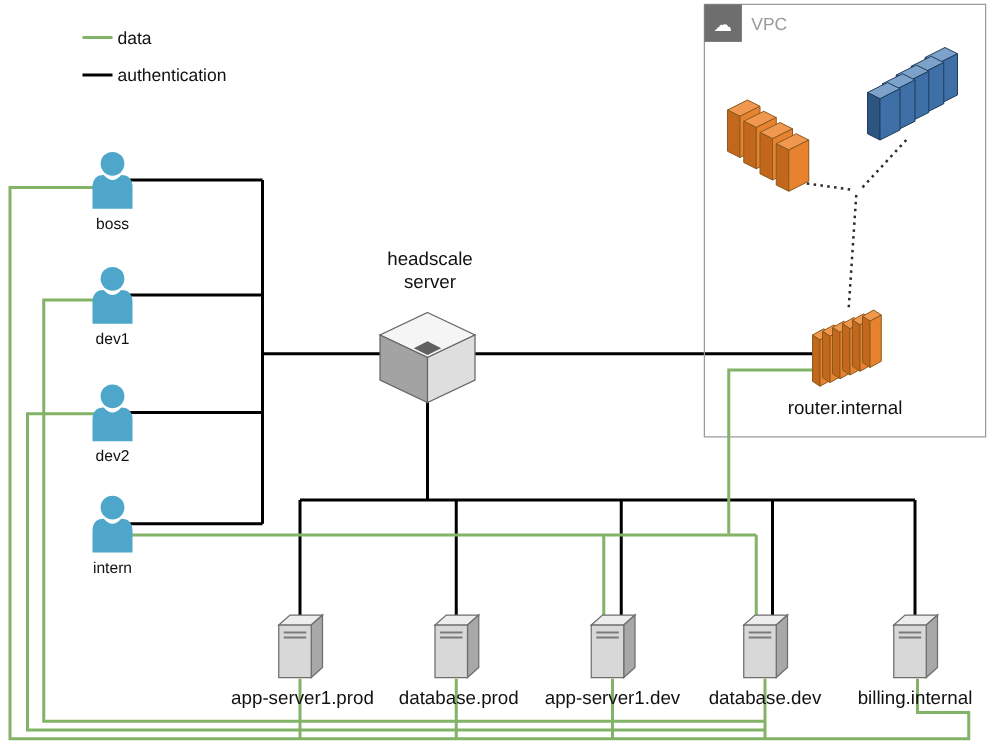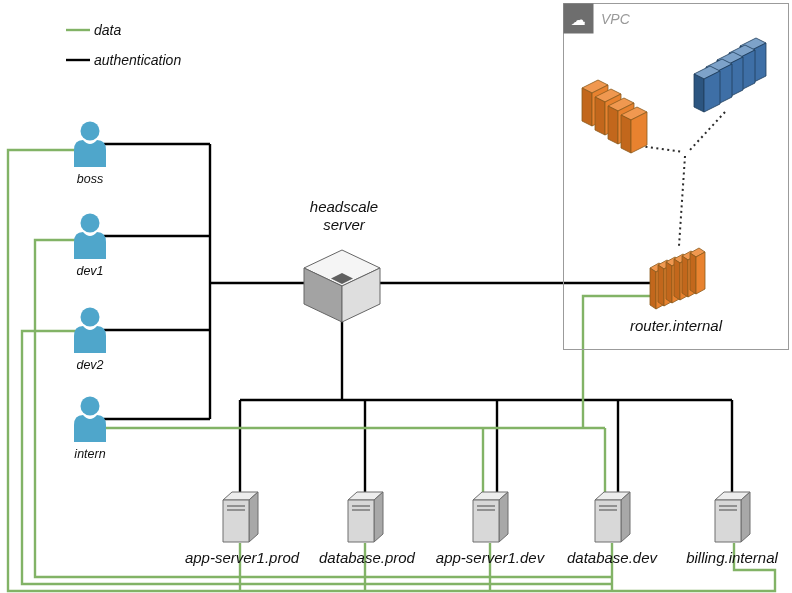--- a/index.html
+++ b/index.html
@@ -1,16 +1,16 @@
 <!DOCTYPE html>
 <html style="--data: #82b366; --auth: #000000; --user: #4fa6cb; --orange: #e8822f; --blue: #3e6fa6;"><head>
 <meta charset="utf-8">
 <style>
   html,body{margin:0;padding:0;background:#ffffff;}
-  .canvas{position:relative;width:792px;height:593px;overflow:hidden;font-style:italic;}
+  .canvas{position:relative;width:792px;height:593px;overflow:hidden;}
   svg{display:block;}
   text{font-family:"Liberation Sans",sans-serif;fill:#111;}
   .t12{font-size:12.5px;}
   .t14{font-size:14px;}
   .t15{font-size:15px;}
   .mid{text-anchor:middle;}
   .edge-auth{fill:none;stroke:var(--auth,#000000);stroke-width:2.4;}
   .edge-data{fill:none;stroke:var(--data,#82b366);stroke-width:2.4;}
   .edge-dotted{fill:none;stroke:#2b2b2b;stroke-width:2;stroke-dasharray:2 3.5;}
   .user-shape{fill:var(--user,#4fa6cb);}

